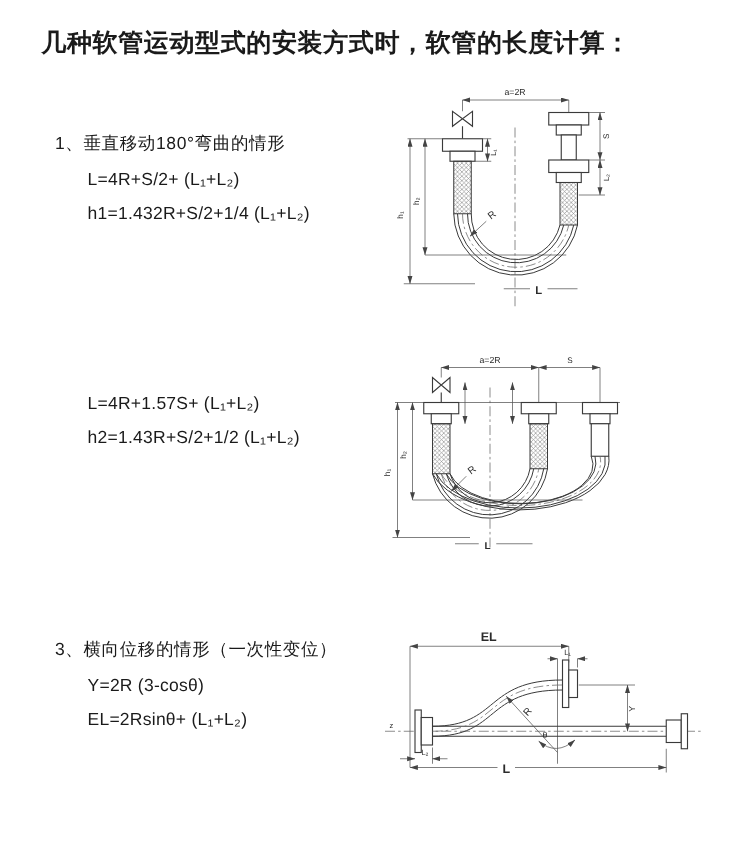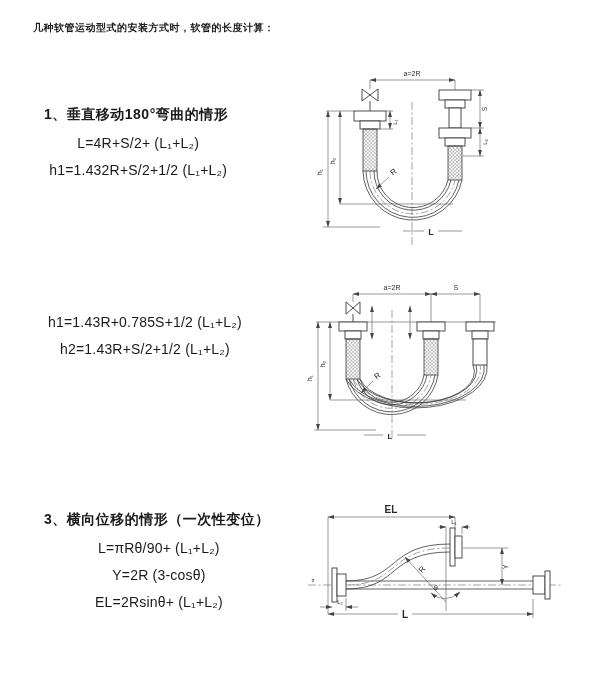--- a/index.html
+++ b/index.html
@@ -1,25 +1,25 @@
 <!DOCTYPE html>
 <html><head>
 <meta charset="utf-8">
 <style>
   html,body{margin:0;padding:0;}
   body{
     width:600px;height:675px;background:#ffffff;position:relative;overflow:hidden;
     font-family:"Liberation Sans","DejaVu Sans",sans-serif;color:#1a1a1a;
   }
   .page-title{
-    position:absolute;left:33px;top:21px;font-size:10px;font-weight:700;letter-spacing:0.5px;
+    position:absolute;left:33px;top:21px;font-size:20px;font-weight:700;letter-spacing:0.5px;
   }
   .section-text{position:absolute;left:44px;font-size:14px;}
-  .section-heading{font-weight:700;letter-spacing:0.5px;white-space:nowrap;}
-  .formula{margin:11px 0 0 4px;font-weight:500;letter-spacing:0.2px;white-space:nowrap;text-align:center;}
+  .section-heading{font-weight:400;letter-spacing:0.5px;white-space:nowrap;}
+  .formula{margin:11px 0 0 26px;font-weight:500;letter-spacing:0.2px;white-space:nowrap;}
   #sec1{top:106px;}
   #sec2{top:303px;}
   #sec3{top:511px;}
   svg{position:absolute;}
   #diag1{left:310px;top:64px;}
   #diag2{left:306px;top:280px;}
   #diag3{left:300px;top:498px;}
   svg text{fill:#2b2b2b;font-family:"Liberation Sans","DejaVu Sans",sans-serif;}
   .draw{stroke:#3a3a3a;stroke-width:0.9;fill:none;}
   .draw-f{stroke:#3a3a3a;stroke-width:0.9;fill:#ffffff;}
@@ -28,31 +28,30 @@
   .hose{stroke:#3a3a3a;stroke-width:0.8;}
 </style>
 </head>
 <body>
 
 <div class="page-title">几种软管运动型式的安装方式时，软管的长度计算：</div>
 
 <div class="section-text" id="sec1">
   <div class="section-heading">1、垂直移动180°弯曲的情形</div>
   <div class="formula">L=4R+S/2+ (L₁+L₂)</div>
-  <div class="formula">h1=1.432R+S/2+1/2 (L₁+L₂)</div>
+  <div class="formula">h1=1.432R+S/2+1/4 (L₁+L₂)</div>
 </div>
 
 <div class="section-text" id="sec2">
-  <div class="formula">h1=1.43R+0.785S+1/2 (L₁+L₂)</div>
+  <div class="formula">L=4R+1.57S+ (L₁+L₂)</div>
   <div class="formula">h2=1.43R+S/2+1/2 (L₁+L₂)</div>
 </div>
 
 <div class="section-text" id="sec3">
   <div class="section-heading">3、横向位移的情形（一次性变位）</div>
-  <div class="formula">L=πRθ/90+ (L₁+L₂)</div>
   <div class="formula">Y=2R (3-cosθ)</div>
   <div class="formula">EL=2Rsinθ+ (L₁+L₂)</div>
 </div>
 
 <svg id="diag1" width="270" height="192" viewBox="0 0 270 192">
   <defs>
     <marker id="arrA" markerWidth="7" markerHeight="5" refX="6.3" refY="2" orient="auto-start-reverse" markerUnits="userSpaceOnUse">
       <path d="M0,0 L6.5,2 L0,4 Z" fill="#444"></path>
     </marker>
     <pattern id="meshA" width="3.5" height="3.5" patternUnits="userSpaceOnUse">

